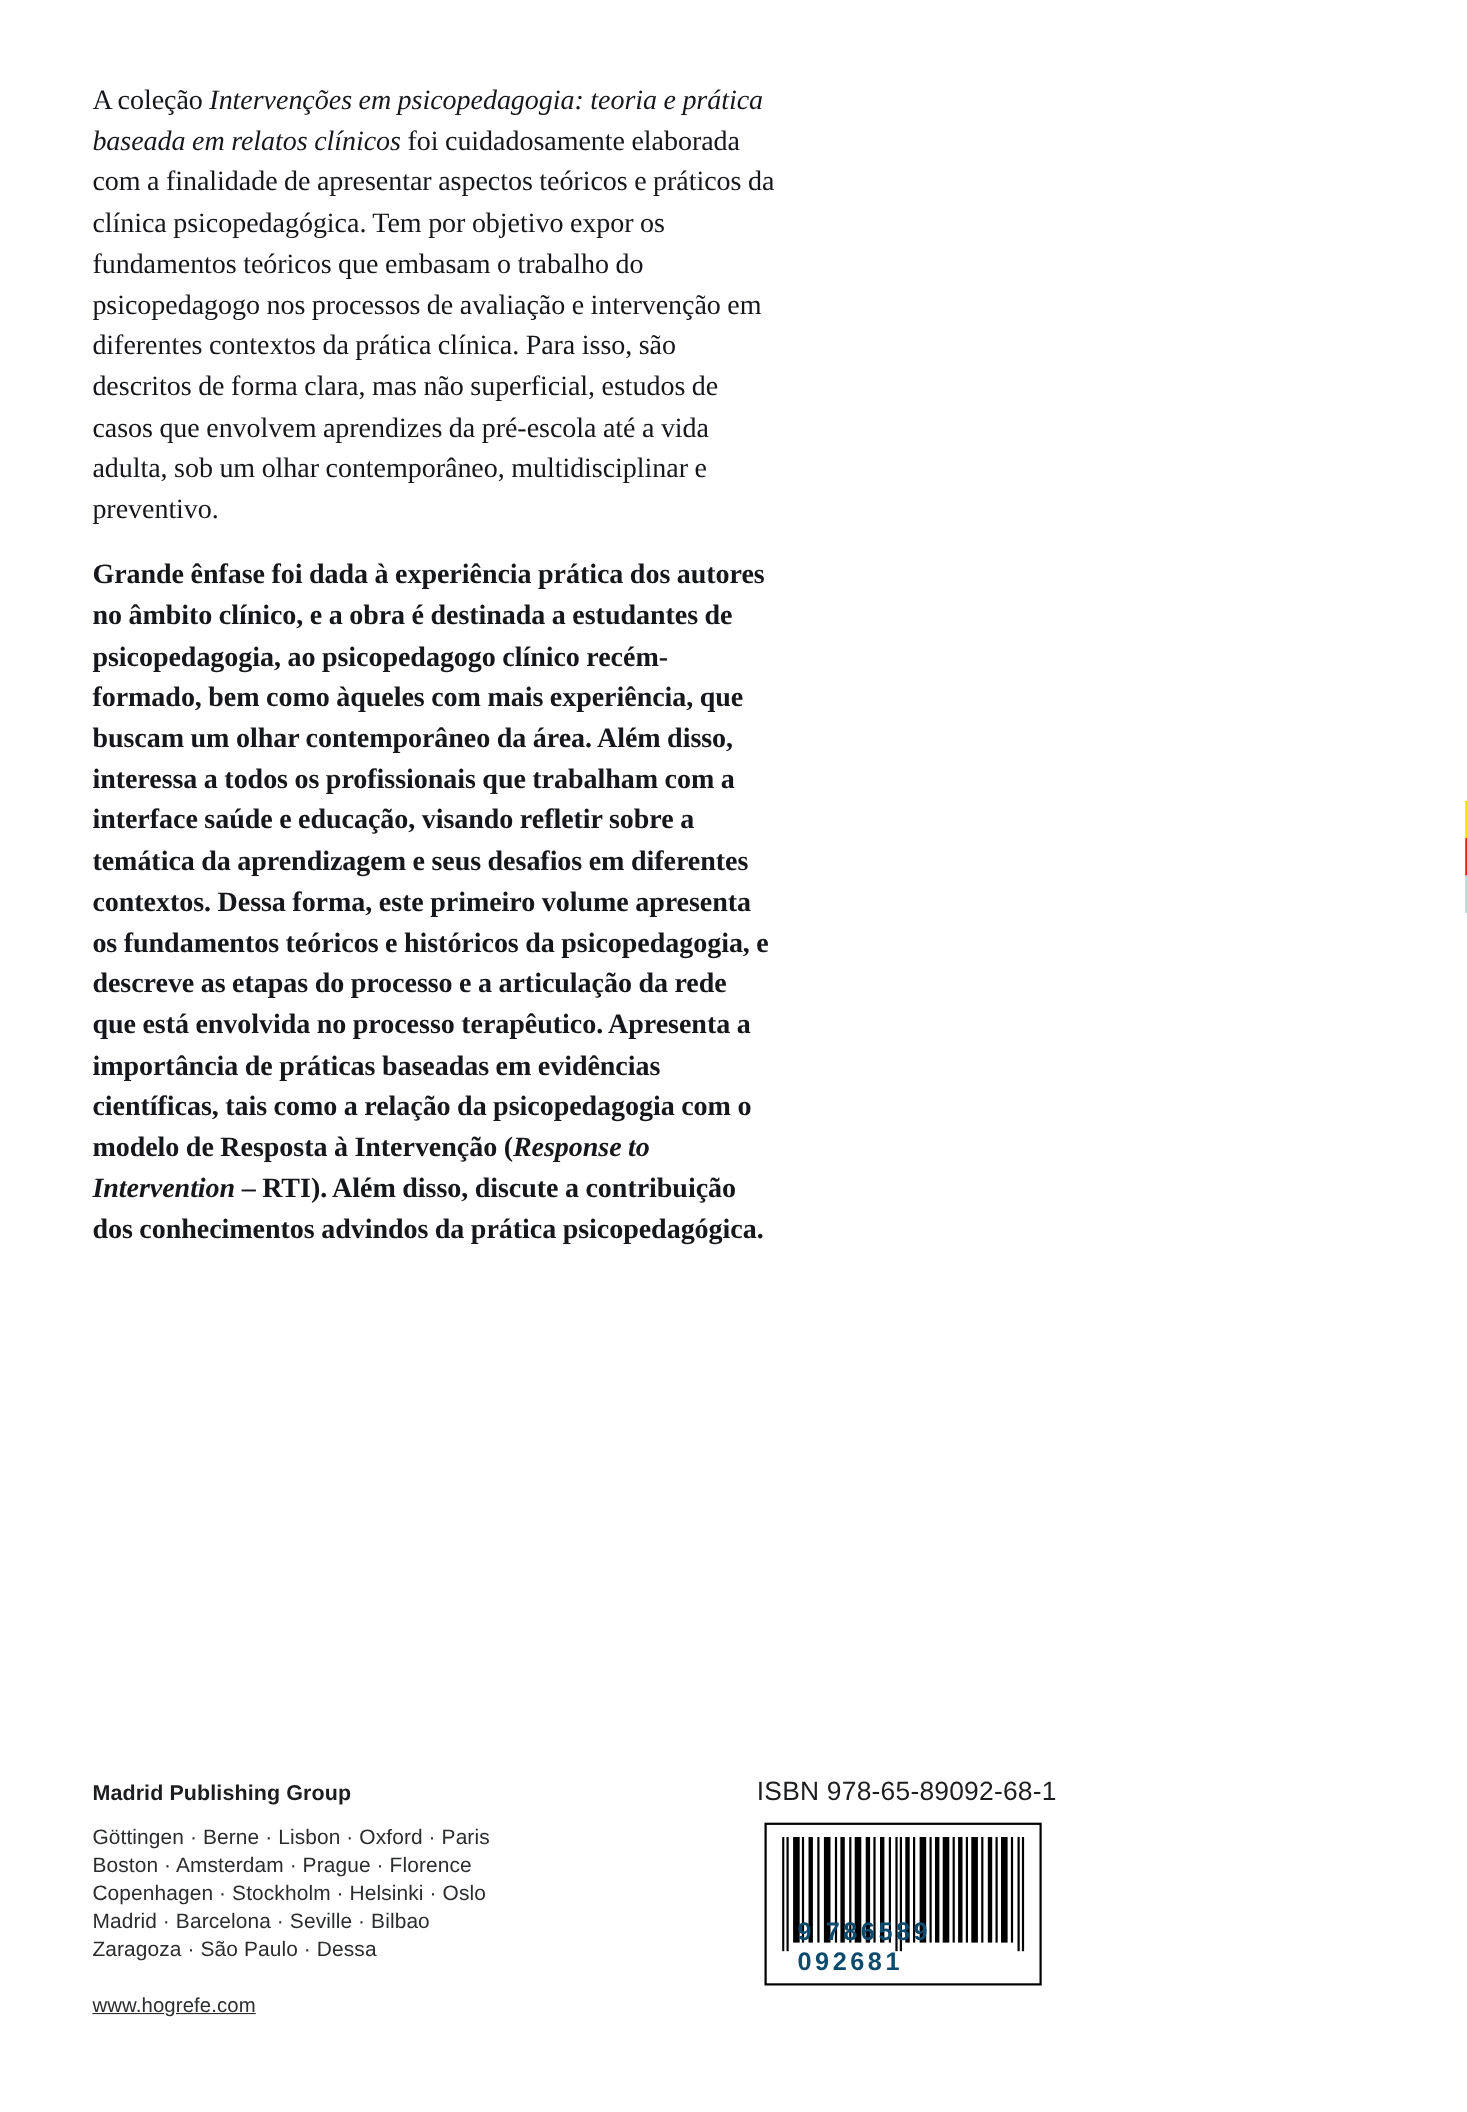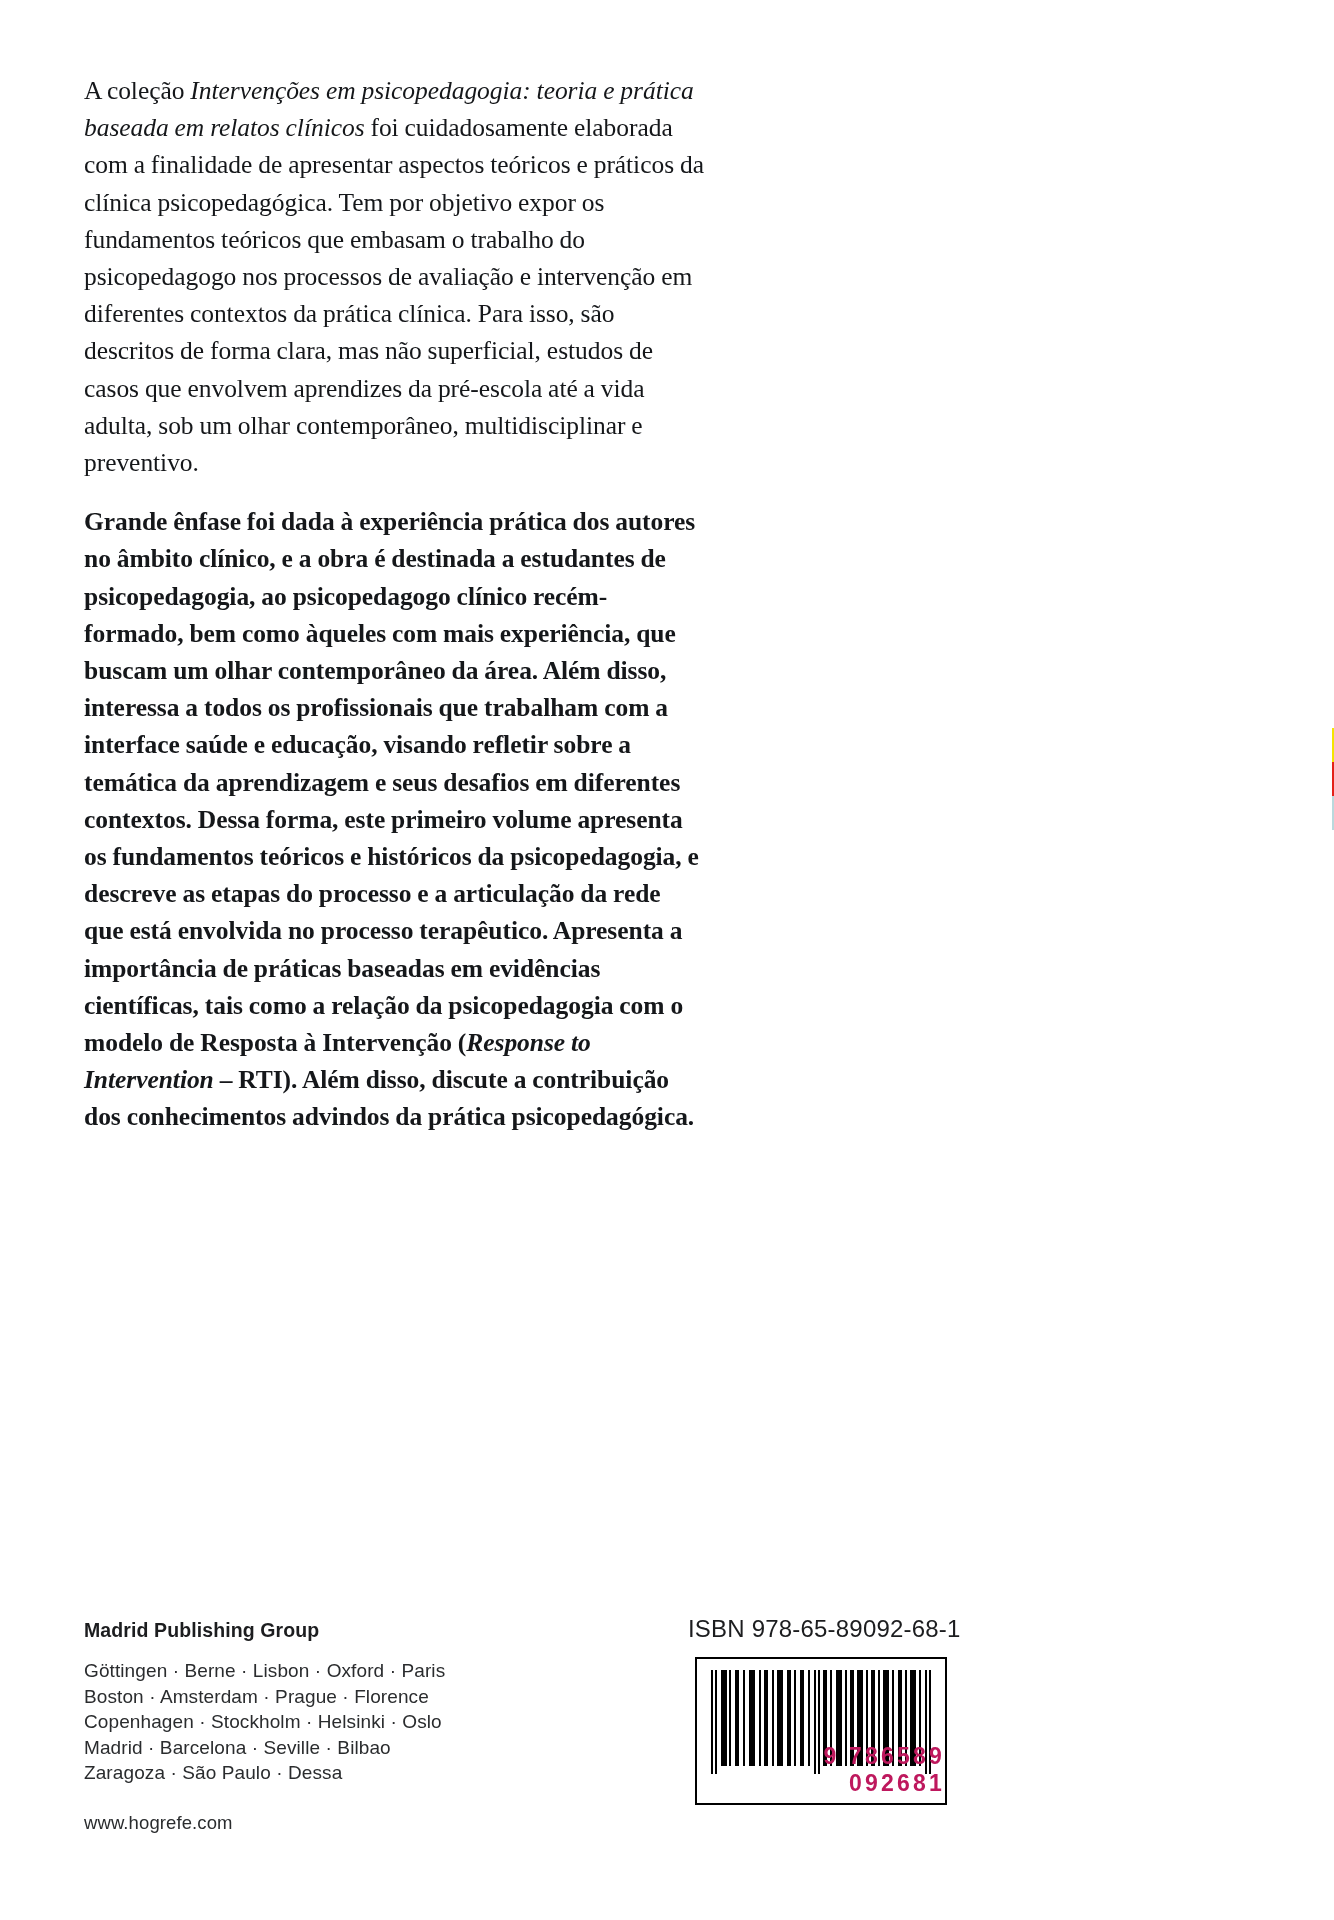--- a/index.html
+++ b/index.html
@@ -73,20 +73,21 @@
     margin: 0;
     color: #2a2c2e;
   }
   .cities .row { display: block; white-space: nowrap; }
   .website {
     margin: 25px 0 0 0;
     font-size: 18.5px;
     line-height: 24px;
     letter-spacing: 0.1px;
     color: #2a2c2e;
+    text-decoration: underline;
   }
 
   
   .isbn-area {
     position: absolute;
     left: 688px;
     top: 1615px;
     width: 266px;
   }
   .isbn-text {
@@ -113,26 +114,26 @@
     top: 11px;
     width: 224px;
     height: 104px;
   }
   .barcode-bars svg { display: block; }
   .barcode-digits {
     position: absolute;
     left: 0;
     right: 0;
     bottom: 6px;
-    text-align: right;
+    text-align: left;
     font-family: "Liberation Sans", "DejaVu Sans", sans-serif;
     font-size: 23px;
     font-weight: bold;
     letter-spacing: 3.2px;
-    color: #be185d;
+    color: #0c4a6e;
     margin-left: 28px;
   }
 </style>
 </head>
 <body>
 
 <div class="page">
 
   <div class="blurb">
     <p><span>A coleção </span><i>Intervenções em psicopedagogia: teoria e prática baseada em relatos clínicos</i><span> foi cuidadosamente elaborada com a finalidade de apresentar aspectos teóricos e práticos da clínica psicopedagógica. Tem por objetivo expor os fundamentos teóricos que embasam o trabalho do psicopedagogo nos processos de avaliação e intervenção em diferentes contextos da prática clínica. Para isso, são descritos de forma clara, mas não superficial, estudos de casos que envolvem aprendizes da pré-escola até a vida adulta, sob um olhar contemporâneo, multidisciplinar e preventivo.</span></p>

